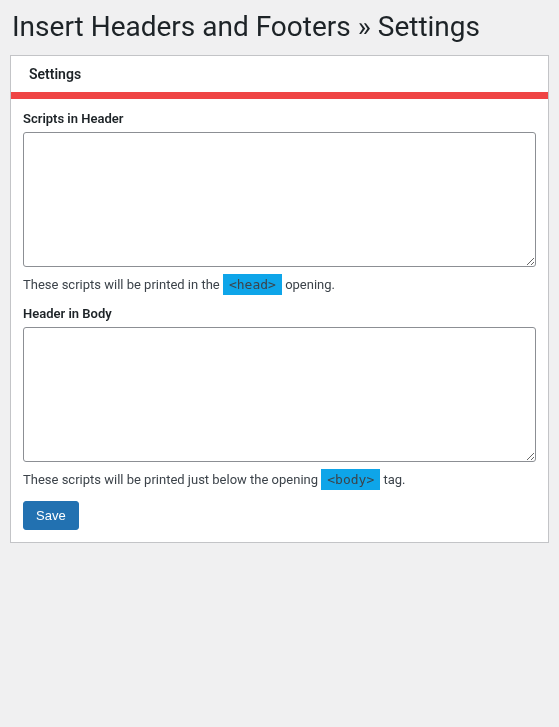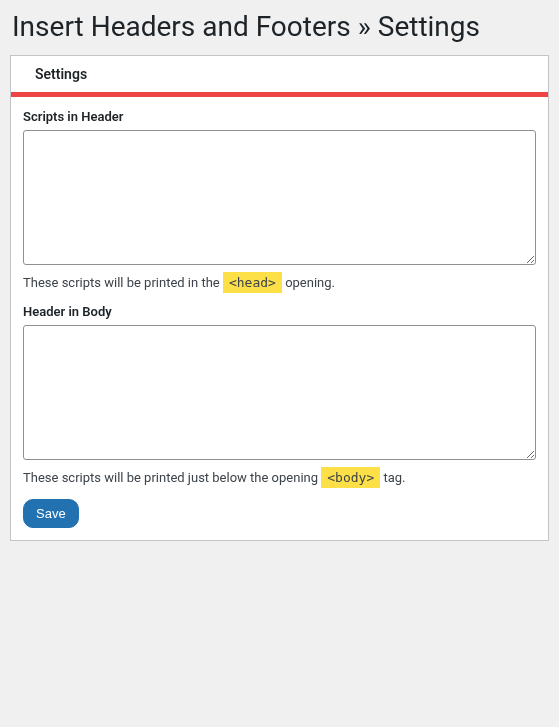--- a/index.html
+++ b/index.html
@@ -19,22 +19,22 @@
       font-weight: 400;
       color: #1d2327;
       margin-bottom: 12px;
       padding-left: 2px;
     }
     .panel {
       background: #fff;
       border: 1px solid #c3c4c7;
     }
     .panel-header {
-      border-bottom: 5px solid #ef4444;
-      padding: 10px 24px;
+      border-bottom: 7px solid #ef4444;
+      padding: 10px 18px;
     }
     .panel-header-title {
       font-size: 14px;
       font-weight: 600;
     }
     .panel-body {
       padding: 12px;
     }
     .field-group {
       margin-bottom: 14px;
@@ -60,32 +60,32 @@
     }
     .code-textarea.short {
       height: 135px;
     }
     .help-text {
       font-size: 13px;
       color: #3c434a;
       margin-top: 6px;
     }
     .help-text code {
-      background: #fde047;
+      background: #0ea5e9;
       padding: 3px 6px;
       font-size: 13px;
       font-family: Consolas, Monaco, monospace;
     }
     .save-button {
       background: #2271b1;
       border: 1px solid #2271b1;
       color: #fff;
       font-size: 13px;
       padding: 6px 12px;
-      border-radius: 10px;
+      border-radius: 3px;
       cursor: pointer;
       font-weight: 400;
     }
   </style>
 </head>
 <body>
 
 <h1 class="page-title">Insert Headers and Footers » Settings</h1>
 
 <div class="panel">

